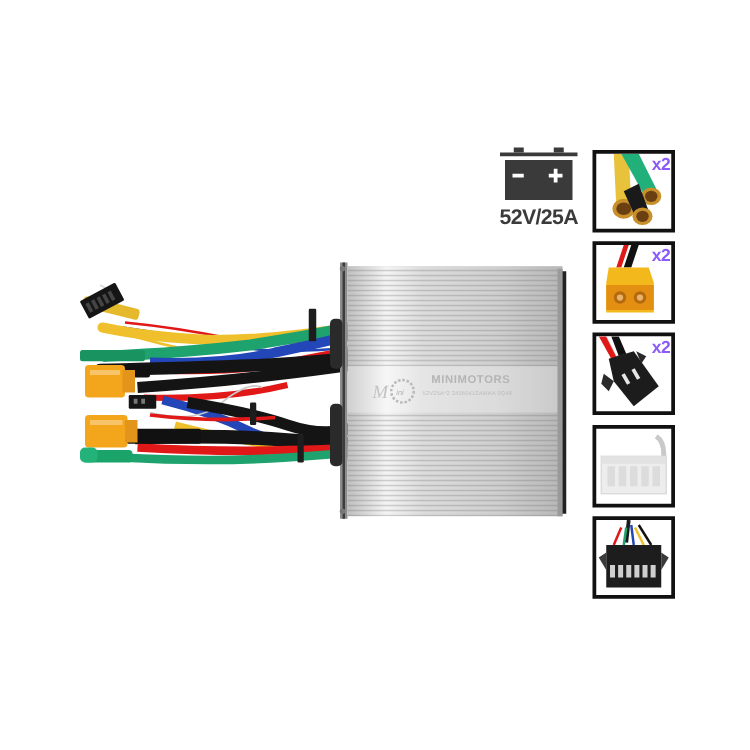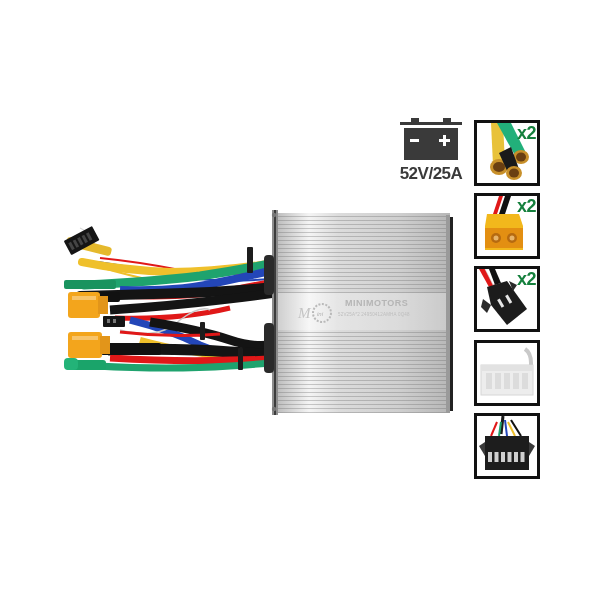--- a/index.html
+++ b/index.html
@@ -8,21 +8,21 @@
 
   
   .battery-spec { position:absolute; left:393px; top:112px; width:76px; height:76px; }
   .battery-spec svg { position:absolute; left:0; top:0; }
   .battery-label { position:absolute; left:0; top:52px; width:76px; text-align:center; font-family:"Liberation Sans", sans-serif; font-weight:bold; font-size:17px; color:#3a3a3a; letter-spacing:-0.5px; }
 
   
   .connector-list { position:absolute; left:474px; top:120px; width:66px; }
   .connector-box { position:absolute; left:0; width:60px; height:60px; border:3px solid #111; background:#fff; overflow:hidden; box-sizing:content-box; }
   .connector-box svg { position:absolute; left:0; top:0; }
-  .qty { position:absolute; right:1px; top:0px; font-family:"Liberation Sans", sans-serif; font-weight:bold; font-size:18px; color:#15803d; letter-spacing:-0.5px; }
+  .qty { position:absolute; right:1px; top:0px; font-family:"Liberation Sans", sans-serif; font-weight:bold; font-size:14px; color:#8b5cf6; letter-spacing:-0.5px; }
 
   
   .controller { position:absolute; left:250px; top:205px; }
   .brand { position:absolute; left:345px; top:298px; font-family:Liberation Sans, sans-serif; font-size:9px; font-weight:bold; color:#b5b5b5; letter-spacing:0.5px; }
   .model { position:absolute; left:338px; top:312px; font-family:"Liberation Sans", sans-serif; font-size:4.5px; color:#bdbdbd; letter-spacing:0.2px; }
 </style>
 </head>
 <body>
 
 <div class="stage">

